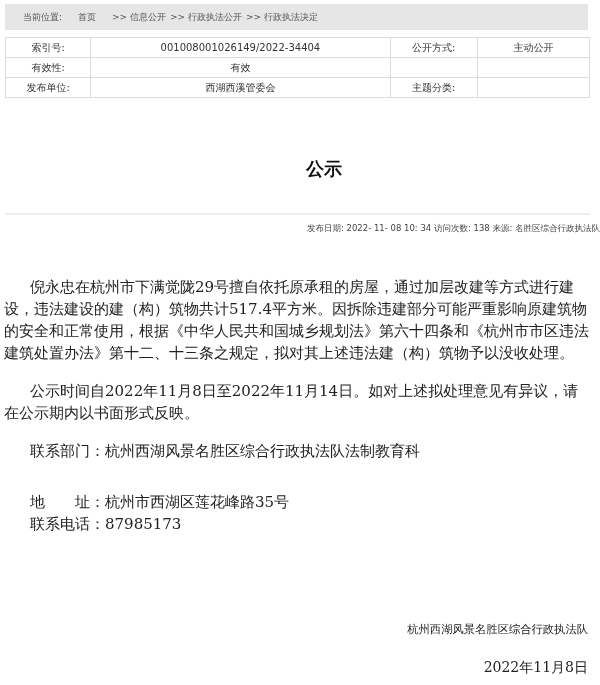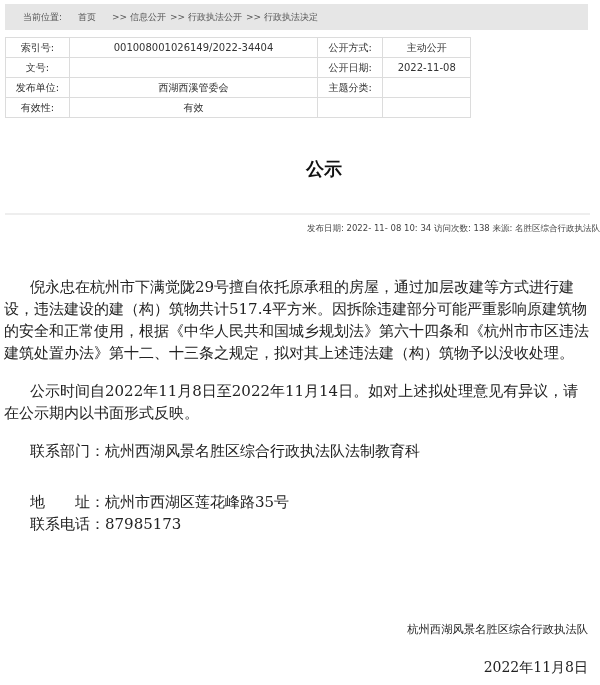--- a/index.html
+++ b/index.html
@@ -10,21 +10,21 @@
   }
   .breadcrumb {
     position: absolute; left: 5px; top: 4px; width: 583px; height: 26px;
     background: #e6e6e6; font-size: 9px; color: #555555;
     display: flex; align-items: center; box-sizing: border-box; padding-left: 18px;
   }
   .breadcrumb .lbl { margin-right: 16px; }
   .breadcrumb .home { margin-right: 16px; }
   .breadcrumb .crumb { margin-right: 4px; }
   .info-table {
-    position: absolute; left: 5px; top: 37px; width: 466px;
+    position: absolute; left: 5px; top: 37px; width: 585px;
     border-collapse: collapse; font-size: 10px; color: #333333;
   }
   .info-table td {
     border: 1px solid #dcdcdc; height: 20px; padding: 0; text-align: center;
     box-sizing: border-box;
   }
   .info-table td.k { width: 85px; }
   .info-table td.v1 { width: 299px; }
   .info-table td.k2 { width: 87px; }
   .info-table td.v2 { width: 112px; }
@@ -72,35 +72,29 @@
 
 <table class="info-table">
   <tbody>
       <tr>
     <td class="k">索引号:</td>
     <td class="v1">001008001026149/2022-34404</td>
     <td class="k2">公开方式:</td>
     <td class="v2">主动公开</td>
   </tr>
   <tr>
-    <td class="k">文号:</td>
-    <td class="v1"></td>
-    <td class="k2">公开日期:</td>
-    <td class="v2">2022-11-08</td>
+    <td class="k">有效性:</td>
+    <td class="v1">有效</td>
+    <td class="k2"></td>
+    <td class="v2"></td>
   </tr>
   <tr>
     <td class="k">发布单位:</td>
     <td class="v1">西湖西溪管委会</td>
     <td class="k2">主题分类:</td>
-    <td class="v2"></td>
-  </tr>
-  <tr>
-    <td class="k">有效性:</td>
-    <td class="v1">有效</td>
-    <td class="k2"></td>
     <td class="v2"></td>
   </tr>
 </tbody>
   </table>
 
 <div class="title">公示</div>
 <div class="divider"></div>
 <div class="meta">发布日期:  2022- 11- 08 10: 34 访问次数: 138 来源: 名胜区综合行政执法队</div>
 
 <div class="body-text p1">倪永忠在杭州市下满觉陇29号擅自依托原承租的房屋，通过加层改建等方式进行建设，违法建设的建（构）筑物共计517.4平方米。因拆除违建部分可能严重影响原建筑物的安全和正常使用，根据《中华人民共和国城乡规划法》第六十四条和《杭州市市区违法建筑处置办法》第十二、十三条之规定，拟对其上述违法建（构）筑物予以没收处理。</div>

